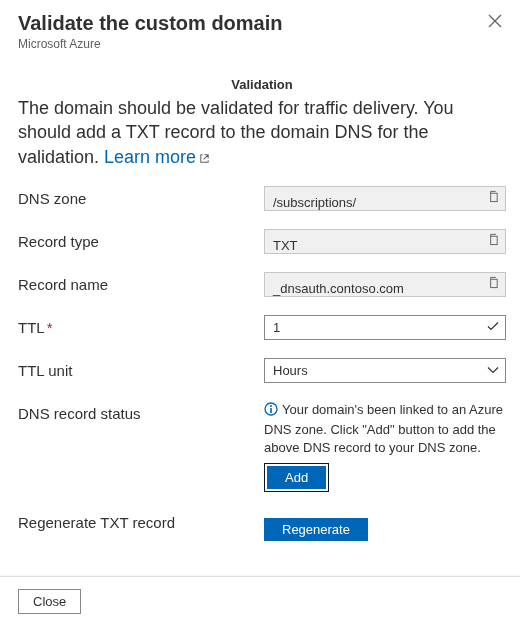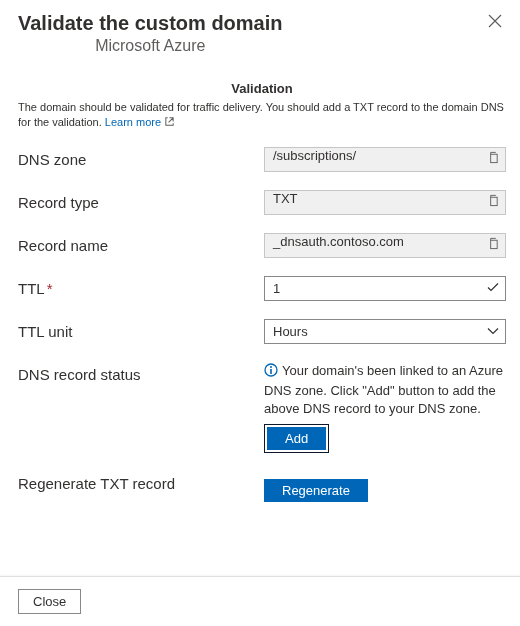--- a/index.html
+++ b/index.html
@@ -20,40 +20,39 @@
     display: flex;
     justify-content: space-between;
     align-items: flex-start;
   }
   .title {
     font-size: 20px;
     font-weight: 600;
     color: #323130;
   }
   .subtitle {
-    font-size: 16px;
+    font-size: 12px;
     color: #605e5c;
     margin-top: 2px;
-    text-align: center;
   }
   .close-x {
     font-size: 16px;
     color: #605e5c;
     cursor: pointer;
     padding: 2px 4px;
     line-height: 1;
   }
   .section-head {
     font-weight: 600;
     font-size: 13px;
     margin-top: 26px;
     text-align: center;
   }
   .section-desc {
-    font-size: 11px;
+    font-size: 18px;
     color: #323130;
     line-height: 1.35;
     margin-top: 4px;
   }
   .link {
     color: #0067b8;
     text-decoration: none;
     cursor: pointer;
   }
   .ext-icon {
@@ -80,21 +79,21 @@
   .row-control {
     flex: 1;
     min-width: 0;
   }
   .ro-field {
     position: relative;
     background: #f0f0f0;
     border: 1px solid #c8c6c4;
     height: 25px;
     display: flex;
-    align-items: flex-start;
+    align-items: flex-end;
     padding: 0 26px 0 8px;
     font-size: 13px;
     color: #323130;
   }
   .ro-field .copy-icon {
     position: absolute;
     right: 6px;
     top: 50%;
     transform: translateY(-50%);
     color: #605e5c;

